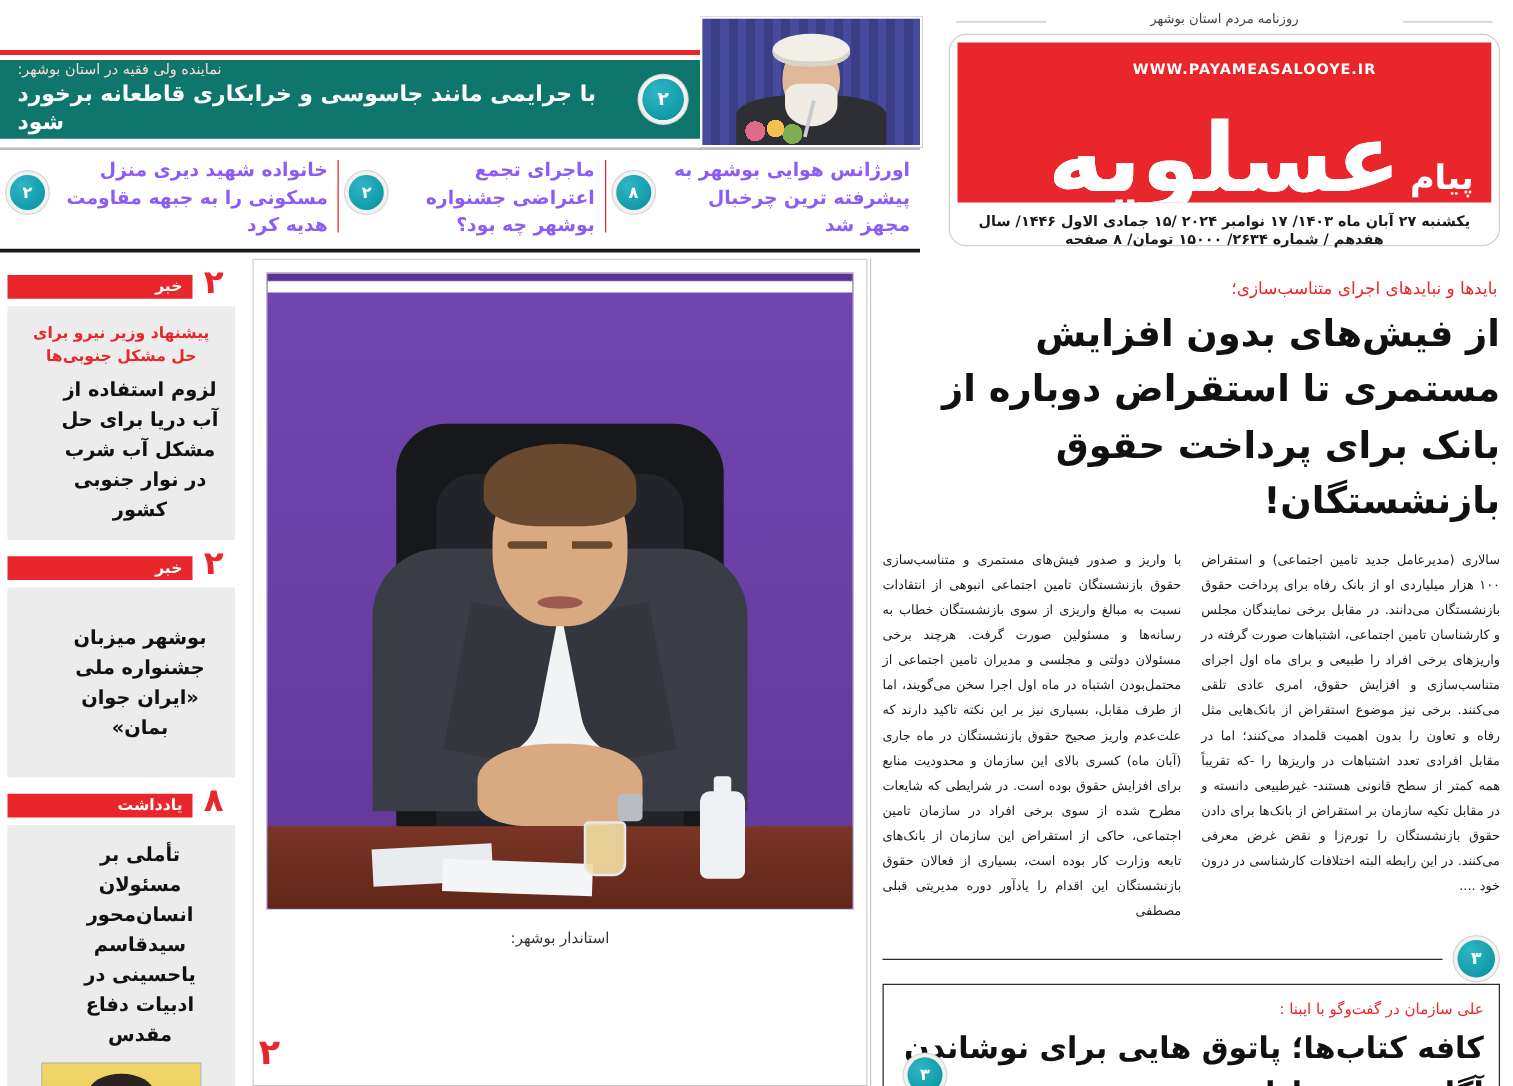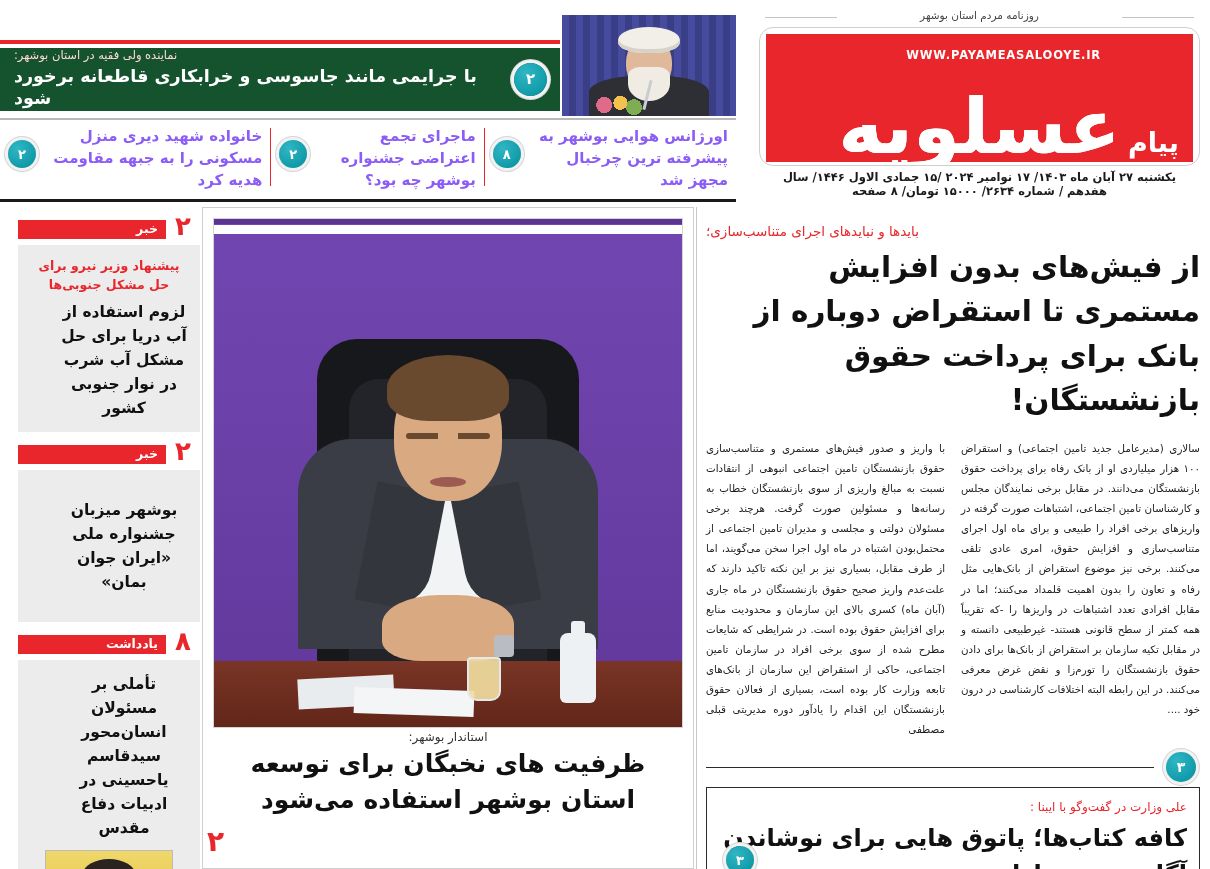--- a/index.html
+++ b/index.html
@@ -9,21 +9,21 @@
     font-family: "DejaVu Sans", "Liberation Sans", sans-serif;
     overflow: hidden;
   }
   .page { position: relative; width: 1210px; height: 869px; background: #fff; }
 
   
   .top-strip { position: absolute; top: 0; left: 0; width: 745px; height: 205px; }
 
   .red-banner {
     position: absolute; top: 48px; left: 0; width: 580px; height: 63px;
-    background: #14532d;
+    background: #0f766e;
     display: flex; flex-direction: column; justify-content: center;
     padding: 4px 66px 4px 14px;
   }
   .red-banner .kicker {
     color: #ffd9d9; font-size: 11.5px; text-align: left; direction: rtl;
     line-height: 1.2; padding-bottom: 3px; letter-spacing: -.2px;
   }
   .red-banner .hl {
     color: #ffffff; font-size: 17.5px; font-weight: bold; text-align: left;
     direction: rtl; line-height: 1.25; letter-spacing: -.3px;
@@ -95,21 +95,21 @@
     text-align: center; font-size: 10.5px; color: #444; letter-spacing: 3px;
     direction: rtl; padding: 3px 0 4px 0; position: relative;
   }
   .mast-tagline::before, .mast-tagline::after {
     content: ""; position: absolute; top: 11px; width: 72px; height: 1px; background: #c3c3c3;
   }
   .mast-tagline::before { right: 12px; }
   .mast-tagline::after { left: 12px; }
   .mast-box {
     border: 1px solid #cfcfcf; border-radius: 14px; margin: 2px 6px 0 6px; padding: 6px;
-    background: #fff; height: 139px;
+    background: #fff; height: 170px;
   }
   .mast-red {
     background: #e8262b; height: 128px; position: relative; overflow: hidden;
     display: flex; align-items: flex-end; justify-content: center;
   }
   .mast-url {
     position: absolute; top: 14px; right: 92px; color: #fff; font-size: 11.5px;
     font-weight: bold; letter-spacing: .8px; direction: ltr;
   }
   .mast-logo {
@@ -120,21 +120,21 @@
   .mast-logo-sub {
     position: absolute; right: 14px; bottom: 6px; color: #fff;
     font-size: 27px; font-weight: bold; direction: rtl; line-height: 1;
   }
   .mast-date {
     text-align: center; font-size: 11.5px; font-weight: bold; color: #1a1a1a;
     direction: rtl; padding-top: 8px; letter-spacing: -.2px;
   }
 
   
-  .sidebar { position: absolute; top: 205px; left: 12px; width: 196px; height: 664px; padding: 2px 8px 0 6px; }
+  .sidebar { position: absolute; top: 205px; left: 0; width: 196px; height: 664px; padding: 2px 8px 0 6px; }
   .sec-head { position: relative; height: 30px; margin: 6px 0 0 0; }
   .sec-head .bar { position: absolute; left: 0; right: 34px; top: 7px; height: 19px; background: #e8262b; }
   .sec-head .bar span {
     position: absolute; right: 8px; top: 1px; color: #fff; font-size: 12.5px;
     font-weight: bold; direction: rtl; letter-spacing: 4px;
   }
   .sec-head .pg {
     position: absolute; right: 0; top: 0; width: 34px; text-align: center;
     color: #e8262b; font-size: 26px; font-weight: bold; line-height: 1; direction: rtl;
   }
@@ -209,35 +209,35 @@
     background: #eef1f4; border-radius: 8px 8px 6px 6px; }
   .cp-bottle::after { content:""; position: absolute; left: 50%; top: -12px; width: 14px; height: 14px;
     transform: translateX(-50%); background: #eef1f4; border-radius: 3px; }
   .cp-paper { position: absolute; left: 18%; bottom: 20px; width: 96px; height: 30px;
     background: #e9ecef; transform: rotate(-3deg); }
   .cp-paper2 { position: absolute; left: 30%; bottom: 12px; width: 120px; height: 26px;
     background: #f3f5f7; transform: rotate(2deg); }
 
   .center-kicker {
     color: #333; font-size: 12px; direction: rtl; text-align: center;
-    padding: 2px 0 2px 0; font-weight: normal;
+    padding: 15px 0 2px 0; font-weight: normal;
   }
   .center-hl {
     color: #111; font-size: 25px; font-weight: bold; direction: rtl; text-align: center;
     line-height: 1.45; letter-spacing: -.8px; position: relative;
   }
   .center-pg {
     position: absolute; left: 4px; bottom: 12px; color: #e8262b;
     font-size: 28px; font-weight: bold; line-height: 1; direction: rtl;
   }
 
   
   .maincol { position: absolute; top: 207px; left: 700px; width: 510px; height: 662px; padding: 2px 10px 0 6px; }
   .lead-kicker {
-    color: #e8262b; font-size: 13.5px; direction: rtl; text-align: left;
+    color: #e8262b; font-size: 13.5px; direction: rtl; text-align: right;
     padding: 14px 2px 6px 0;
   }
   .lead-hl {
     color: #111; font-size: 29.5px; font-weight: bold; direction: rtl; text-align: right;
     line-height: 1.5; letter-spacing: -1.2px;
   }
   .lead-body {
     display: flex; flex-direction: row-reverse; gap: 16px; padding-top: 16px;
   }
   .lead-body p {
@@ -375,42 +375,41 @@
       <div class="cp-hands"></div>
       <div class="cp-watch"></div>
       <div class="cp-desk"></div>
       <div class="cp-paper"></div>
       <div class="cp-paper2"></div>
       <div class="cp-glass"></div>
       <div class="cp-bottle"></div>
     </div>
 
     <div class="center-kicker">استاندار بوشهر:</div>
-    <div class="center-hl">ظرفیت های نخبگان برای توسعه استان بوشهر استفاده می‌شود</div>
     <div class="center-pg">۲</div>
 
   </div>
 
   <div class="vline-right"></div>
 
   <div class="maincol">
     <div class="lead-kicker">بایدها و نبایدهای اجرای متناسب‌سازی؛</div>
     <div class="lead-hl">از فیش‌های بدون افزایش مستمری تا استقراض دوباره از بانک برای پرداخت حقوق بازنشستگان!</div>
     <div class="lead-body">
       <p>با واریز و صدور فیش‌های مستمری و متناسب‌سازی حقوق بازنشستگان تامین اجتماعی انبوهی از انتقادات نسبت به مبالغ واریزی از سوی بازنشستگان خطاب به رسانه‌ها و مسئولین صورت گرفت. هرچند برخی مسئولان دولتی و مجلسی و مدیران تامین اجتماعی از محتمل‌بودن اشتباه در ماه اول اجرا سخن می‌گویند، اما از طرف مقابل، بسیاری نیز بر این نکته تاکید دارند که علت‌عدم واریز صحیح حقوق بازنشستگان در ماه جاری (آبان ماه) کسری بالای این سازمان و محدودیت منابع برای افزایش حقوق بوده است. در شرایطی که شایعات مطرح شده از سوی برخی افراد در سازمان تامین اجتماعی، حاکی از استقراض این سازمان از بانک‌های تابعه وزارت کار بوده است، بسیاری از فعالان حقوق بازنشستگان این اقدام را یادآور دوره مدیریتی قبلی مصطفی</p>
       <p>سالاری (مدیرعامل جدید تامین اجتماعی) و استقراض ۱۰۰ هزار میلیاردی او از بانک رفاه برای پرداخت حقوق بازنشستگان می‌دانند. در مقابل برخی نمایندگان مجلس و کارشناسان تامین اجتماعی، اشتباهات صورت گرفته در واریزهای برخی افراد را طبیعی و برای ماه اول اجرای متناسب‌سازی و افزایش حقوق، امری عادی تلقی می‌کنند. برخی نیز موضوع استقراض از بانک‌هایی مثل رفاه و تعاون را بدون اهمیت قلمداد می‌کنند؛ اما در مقابل افرادی تعدد اشتباهات در واریزها را -که تقریباً همه کمتر از سطح قانونی هستند- غیرطبیعی دانسته و در مقابل تکیه سازمان بر استقراض از بانک‌ها برای دادن حقوق بازنشستگان را تورم‌زا و نقض غرض معرفی می‌کنند.  در این رابطه البته اختلافات کارشناسی در درون خود ....</p>
     </div>
 
     <div class="mid-divider">
       <div class="line"></div>
       <div class="badge">۳</div>
     </div>
 
     <div class="sub-article">
-      <div class="sub-kicker">علی وزارت در گفت‌وگو با ایبنا :</div>
+      <div class="sub-kicker">علی سازمان در گفت‌وگو با ایبنا :</div>
       <div class="sub-hl">کافه کتاب‌ها؛ پاتوق هایی برای نوشاندن آگاهی به مخاطب</div>
 
     </div>
   </div>
 
   <div class="badge sub-badge">۳</div>
 
 </div>
 
 </body></html>

